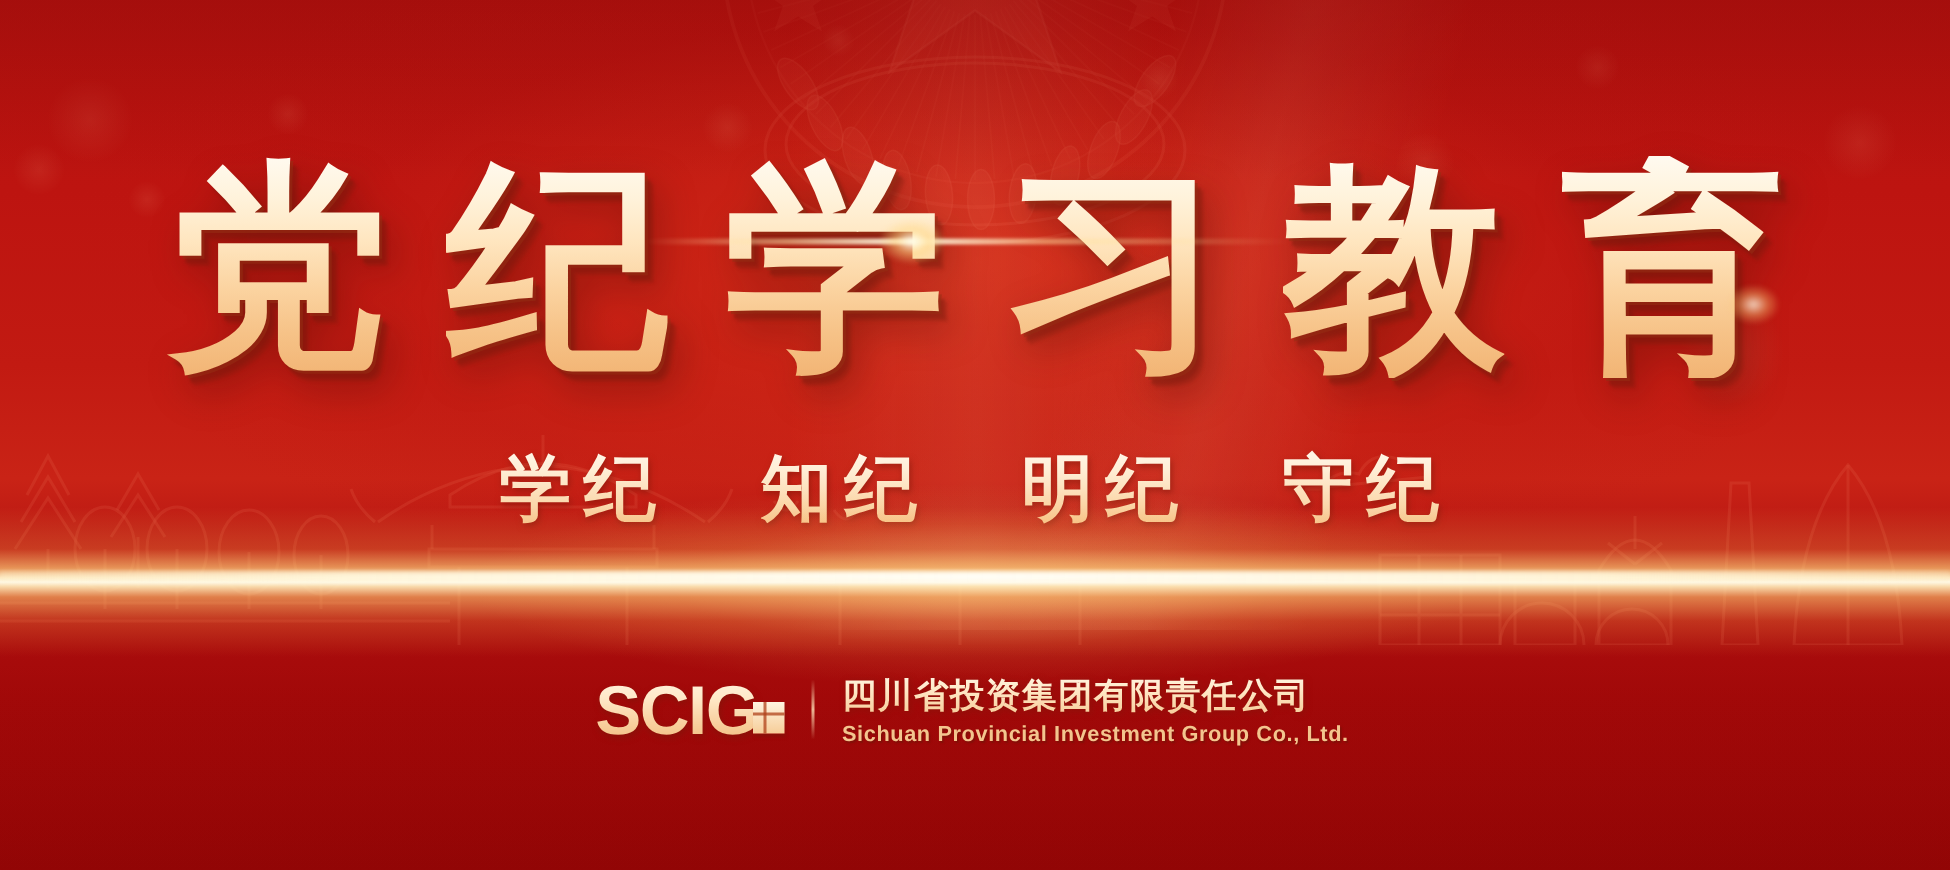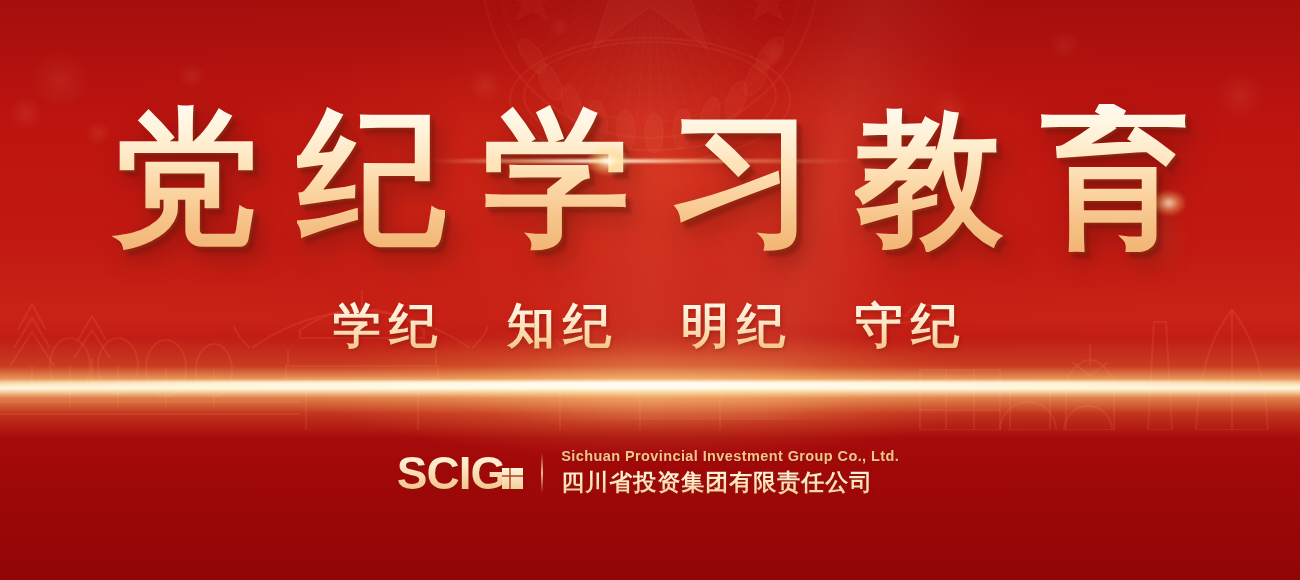--- a/index.html
+++ b/index.html
@@ -409,18 +409,18 @@
 
   <div class="wm" id="bottom-vignette"></div>
 
   <div id="footer-lockup">
     <div id="scig-mark">
       <span id="scig-wordmark">SCIG</span>
       <span id="scig-block"></span>
     </div>
     <span id="divider"></span>
     <div id="company-names">
+      <span id="company-name-cn">四川省投资集团有限责任公司</span>
       <span id="company-name-en">Sichuan Provincial Investment Group Co., Ltd.</span>
-      <span id="company-name-cn">四川省投资集团有限责任公司</span>
     </div>
   </div>
 
 </div>
 
 </body></html>

